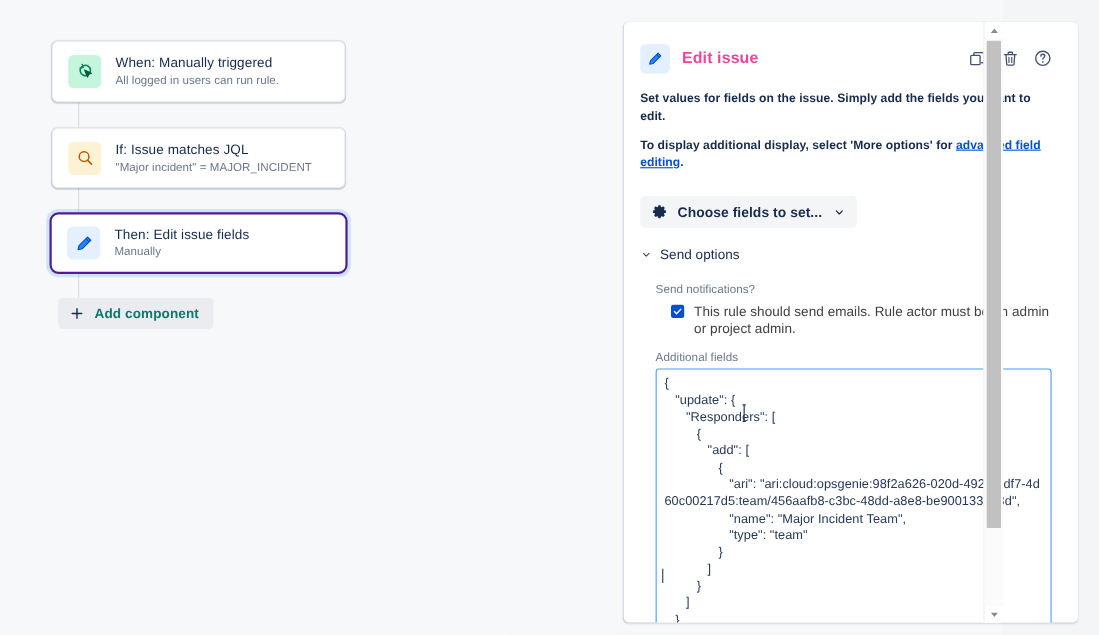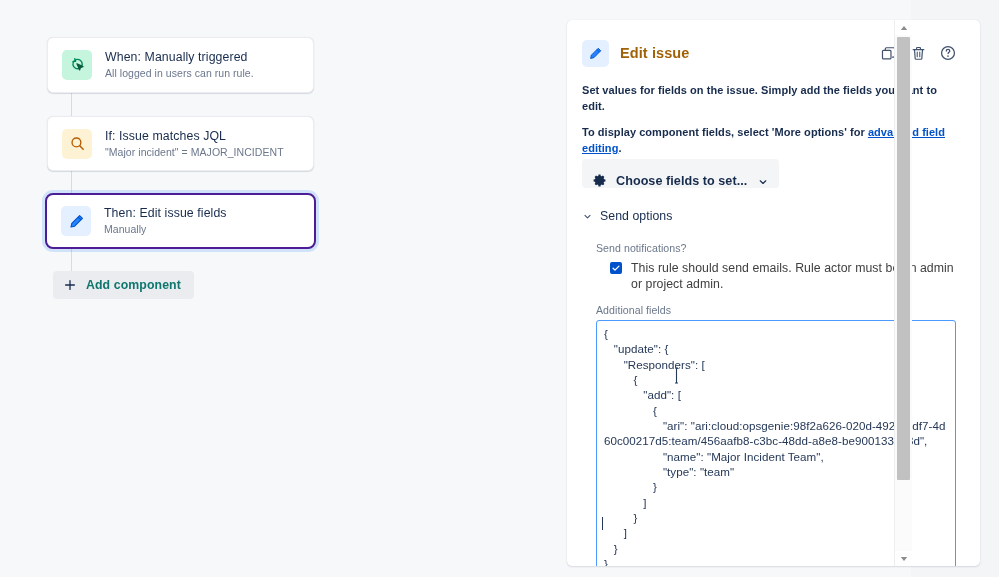--- a/index.html
+++ b/index.html
@@ -106,21 +106,21 @@
   #panel-header .hicon {
     width: 27px; height: 27px;
     border-radius: 5px;
     background: #e4efff;
     display: flex; align-items: center; justify-content: center;
     margin-right: 11px;
     flex: 0 0 27px;
   }
   #panel-title {
     font-size: 14.5px;
-    color: #a16207;
+    color: #ec4899;
     font-weight: 700;
     letter-spacing: 0.1px;
     flex: 1;
   }
   #header-actions { display: flex; align-items: center; gap: 10px; }
   .hdr-btn {
     width: 20px; height: 20px;
     display: flex; align-items: center; justify-content: center;
     background: none; border: none; padding: 0; cursor: pointer;
   }
@@ -133,24 +133,24 @@
     font-weight: bold;
   }
   #desc1 { margin-top: 14px; }
   #desc2 { margin-top: 10px; }
   #desc2 a {
     color: #0052cc;
     text-decoration: underline;
   }
 
   #choose-fields {
-    margin-top: 3px;
+    margin-top: 22px;
     height: 29px;
     display: inline-flex;
-    align-items: flex-end;
+    align-items: center;
     padding: 0 10px 0 10px;
     background: #f4f5f7;
     border: none;
     border-radius: 4px;
     cursor: pointer;
     font-family: "Liberation Sans", sans-serif;
   }
   #choose-fields .gear { margin-right: 9px; display:flex; }
   #choose-fields .lbl {
     font-size: 12.6px; color: #172b4d; font-weight: 700; letter-spacing: 0.05px;
@@ -360,21 +360,21 @@
               <path d="M9.7 9.4c0-1.4 1.1-2.3 2.4-2.3 1.3 0 2.3.9 2.3 2.1 0 1.9-2.3 1.8-2.3 3.6" stroke="#42526e" stroke-width="1.7" stroke-linecap="round"></path>
               <circle cx="12" cy="16.2" r="1.05" fill="#42526e"></circle>
             </svg>
           </button>
         </span>
       </div>
 
       
       <div class="desc" id="desc1">Set values for fields on the issue. Simply add the fields you want to edit.</div>
       <div class="desc" id="desc2">
-        <span>To display component fields, select 'More options' for </span><a href="#">advanced field editing</a><span>.</span>
+        <span>To display additional display, select 'More options' for </span><a href="#">advanced field editing</a><span>.</span>
       </div>
 
       
       <button id="choose-fields">
         <span class="gear">
           <svg width="15" height="15" viewBox="0 0 24 24" fill="none">
             <path d="M12 8.1a3.9 3.9 0 1 0 0 7.8 3.9 3.9 0 0 0 0-7.8zm0 2.3a1.6 1.6 0 1 1 0 3.2 1.6 1.6 0 0 1 0-3.2z" fill="#172b4d"></path>
             <path d="M10.4 2.4h3.2l.4 2.2 1.6.7 1.9-1.2 2.3 2.3-1.2 1.9.7 1.6 2.2.4v3.2l-2.2.4-.7 1.6 1.2 1.9-2.3 2.3-1.9-1.2-1.6.7-.4 2.2h-3.2l-.4-2.2-1.6-.7-1.9 1.2-2.3-2.3 1.2-1.9-.7-1.6-2.2-.4v-3.2l2.2-.4.7-1.6-1.2-1.9 2.3-2.3 1.9 1.2 1.6-.7z" fill="#172b4d"></path>
           </svg>
         </span>

